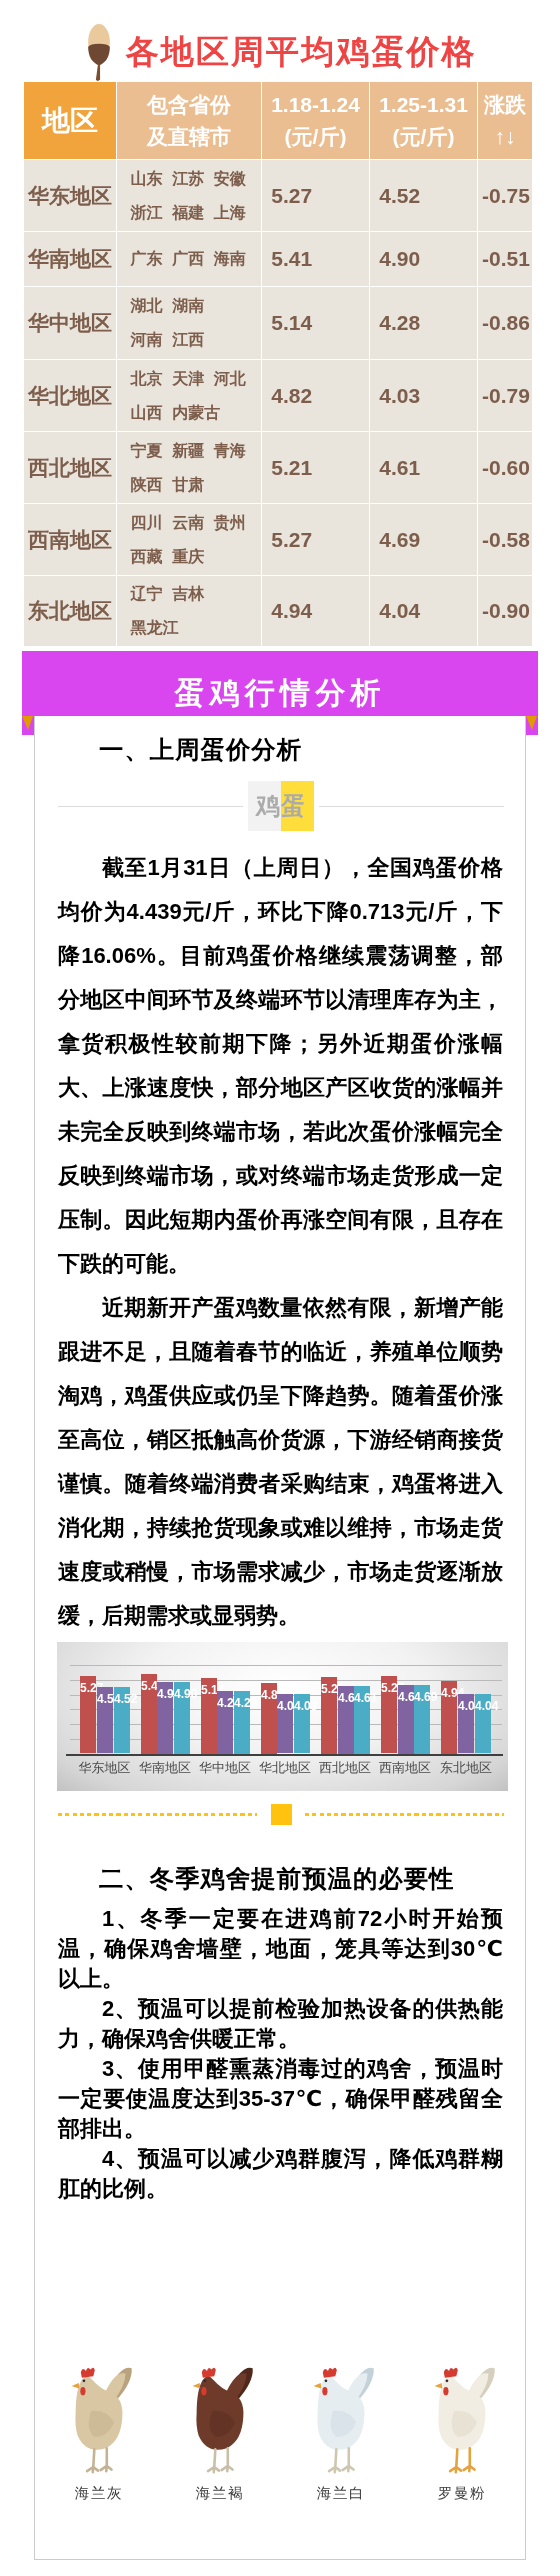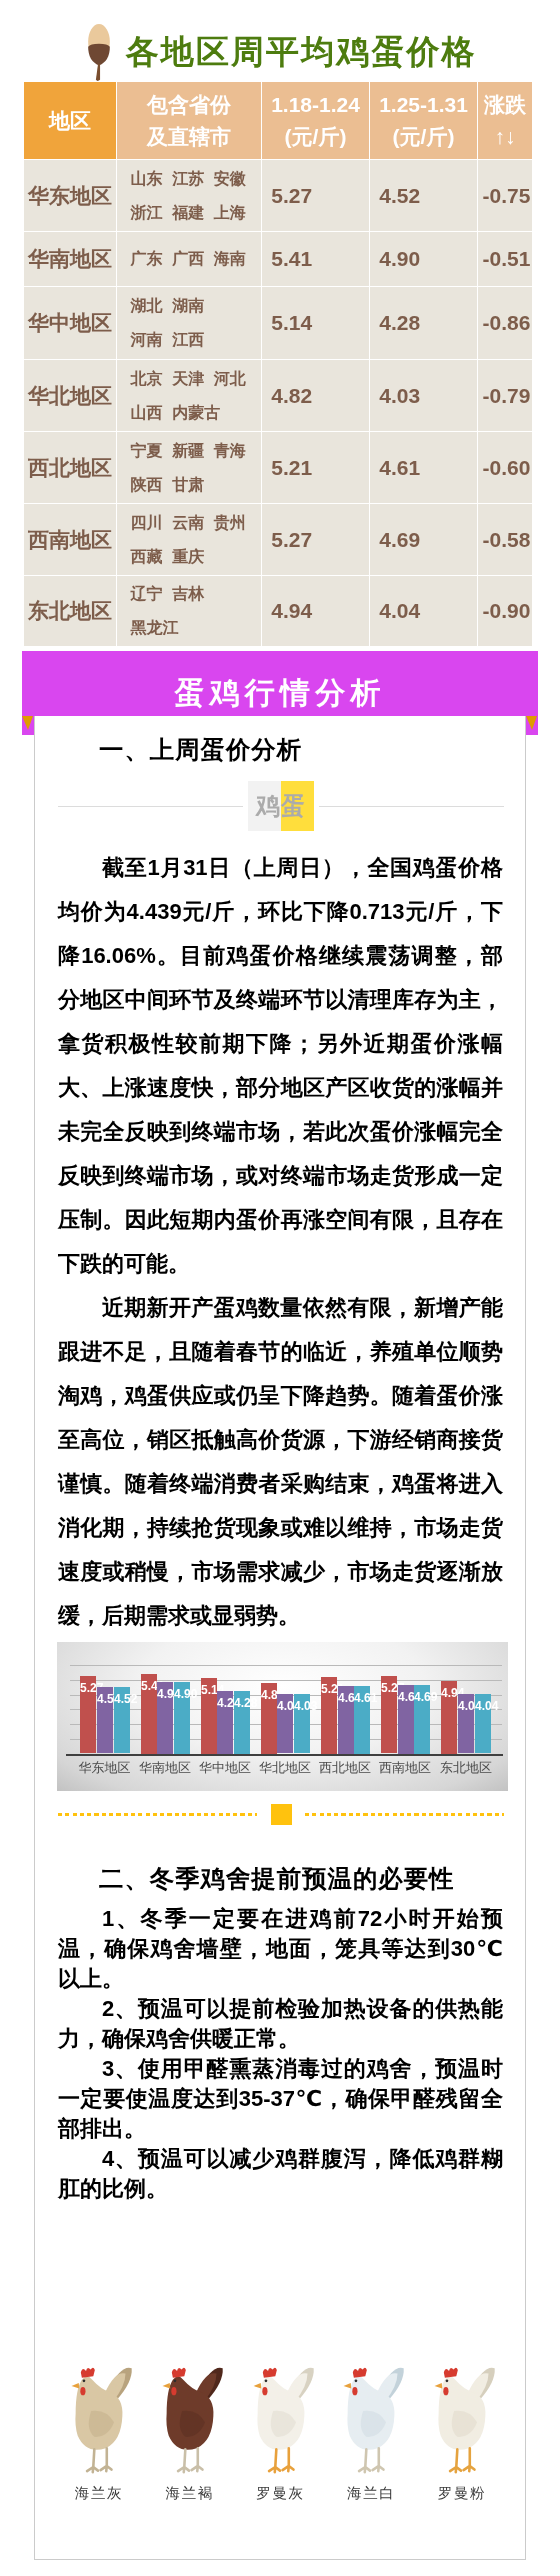--- a/index.html
+++ b/index.html
@@ -2,35 +2,35 @@
 <html style="font-size:8.3px"><head>
 <meta charset="utf-8">
 <style>
   html,body{margin:0;padding:0;background:#ffffff;}
   .page{position:relative;width:560px;height:2576px;background:#ffffff;overflow:hidden;
         font-family:"Liberation Sans","DejaVu Sans",sans-serif;}
 
   
   .title-row{position:absolute;top:18.7px;left:0;width:560px;height:67px;
              display:flex;align-items:center;justify-content:center;gap:10.4px;}
-  .title-text{font-size:33px;font-weight:700;color:#4d7c0f;letter-spacing:2.1px;}
+  .title-text{font-size:33px;font-weight:700;color:#ef4444;letter-spacing:2.1px;}
 
   
   .price-table{position:absolute;top:81px;left:23px;border-collapse:separate;border-spacing:1.6px;}
   .price-table td{vertical-align:middle;}
-  .th1{background:#F0A43B;color:#fff;font-size:21px;font-weight:700;text-align:center;width:90px;}
+  .th1{background:#F0A43B;color:#fff;font-size:28px;font-weight:700;text-align:center;width:90px;}
   .thx{background:#EBBE92;color:#fff;font-size:21px;font-weight:700;text-align:center;line-height:32px;}
   .c-prov{width:142px;}
   .c-w{width:105px;}
   .c-chg{width:52px;}
   .dr td{background:#E9E5DC;color:#7D5D4B;font-weight:700;}
   .cell-region{font-size:21px;text-align:center;}
   .cell-prov{font-size:16px;text-align:left;padding-left:13.5px;line-height:34px;word-spacing:5.2px;}
   .cell-num{font-size:21px;text-align:left;padding-left:9.3px;}
-  .cell-chg{font-size:21px;text-align:center;padding-left:4.1px;}
+  .cell-chg{font-size:21px;text-align:left;padding-left:4.1px;}
 
   
   .banner{position:absolute;top:651px;left:22px;width:516px;height:84px;background:#d946ef;
           display:flex;align-items:center;justify-content:center;}
   .banner-text{color:#ffffff;font-size:30px;font-weight:700;letter-spacing:5.2px;}
   .fold{position:absolute;top:716px;width:0;height:0;
         border-left:6.2px solid transparent;border-right:5.7px solid transparent;
         border-top:14px solid #E09B00;}
   .fold.left{left:22px;} .fold.right{left:526px;}
 
@@ -357,37 +357,20 @@
             <circle cx="46" cy="42" r="2.6" fill="#2C2C2C"></circle>
             <g stroke="#C9BFA8" stroke-width="5" fill="none" stroke-linecap="round">
               <path d="M66 174 L64 208 M64 208 l-12 8 M64 208 l9 7 M64 208 l-1 10"></path>
               <path d="M90 172 L90 206 M90 206 l-12 8 M90 206 l9 7 M90 206 l-1 10"></path>
             </g>
           </svg>
           <div class="chicken-name">海兰褐</div>
         </div>
         <div class="chicken-fig">
           <svg width="78" height="122" viewBox="0 0 150 235">
-            <path d="M92 60 Q118 10 138 18 Q140 44 110 78 Z" fill="#D8D2C2"></path>
-            <path d="M86 66 Q106 22 126 28 Q126 52 102 82 Z" fill="#F3F0E8"></path>
-            <path d="M30 105 Q30 58 42 40 Q52 26 62 40 Q78 58 96 64 Q122 74 120 110 Q118 158 88 172 Q50 184 34 148 Q28 128 30 105 Z" fill="#F3F0E8"></path>
-            <path d="M60 100 Q90 96 104 122 Q92 152 66 150 Q48 134 60 100 Z" fill="#D8D2C2" opacity="0.35"></path>
-            <path d="M40 26 q3 -12 10 -3 q2 -10 9 -3 q5 -7 8 1 l-3 12 -22 3 Z" fill="#D63B2F"></path>
-            <path d="M36 46 L22 52 L37 57 Z" fill="#E8A13C"></path>
-            <ellipse cx="44" cy="62" rx="5" ry="8" fill="#D63B2F"></ellipse>
-            <circle cx="46" cy="42" r="2.6" fill="#2C2C2C"></circle>
-            <g stroke="#E8A13C" stroke-width="5" fill="none" stroke-linecap="round">
-              <path d="M66 174 L64 208 M64 208 l-12 8 M64 208 l9 7 M64 208 l-1 10"></path>
-              <path d="M90 172 L90 206 M90 206 l-12 8 M90 206 l9 7 M90 206 l-1 10"></path>
-            </g>
-          </svg>
-          <div class="chicken-name">罗曼灰</div>
-        </div>
-        <div class="chicken-fig">
-          <svg width="78" height="122" viewBox="0 0 150 235">
             <path d="M92 60 Q118 10 138 18 Q140 44 110 78 Z" fill="#C3D2DA"></path>
             <path d="M86 66 Q106 22 126 28 Q126 52 102 82 Z" fill="#E6EDF1"></path>
             <path d="M30 105 Q30 58 42 40 Q52 26 62 40 Q78 58 96 64 Q122 74 120 110 Q118 158 88 172 Q50 184 34 148 Q28 128 30 105 Z" fill="#E6EDF1"></path>
             <path d="M60 100 Q90 96 104 122 Q92 152 66 150 Q48 134 60 100 Z" fill="#C3D2DA" opacity="0.35"></path>
             <path d="M40 26 q3 -12 10 -3 q2 -10 9 -3 q5 -7 8 1 l-3 12 -22 3 Z" fill="#D63B2F"></path>
             <path d="M36 46 L22 52 L37 57 Z" fill="#E8A13C"></path>
             <ellipse cx="44" cy="62" rx="5" ry="8" fill="#D63B2F"></ellipse>
             <circle cx="46" cy="42" r="2.6" fill="#2C2C2C"></circle>
             <g stroke="#CFC6B0" stroke-width="5" fill="none" stroke-linecap="round">
               <path d="M66 174 L64 208 M64 208 l-12 8 M64 208 l9 7 M64 208 l-1 10"></path>

